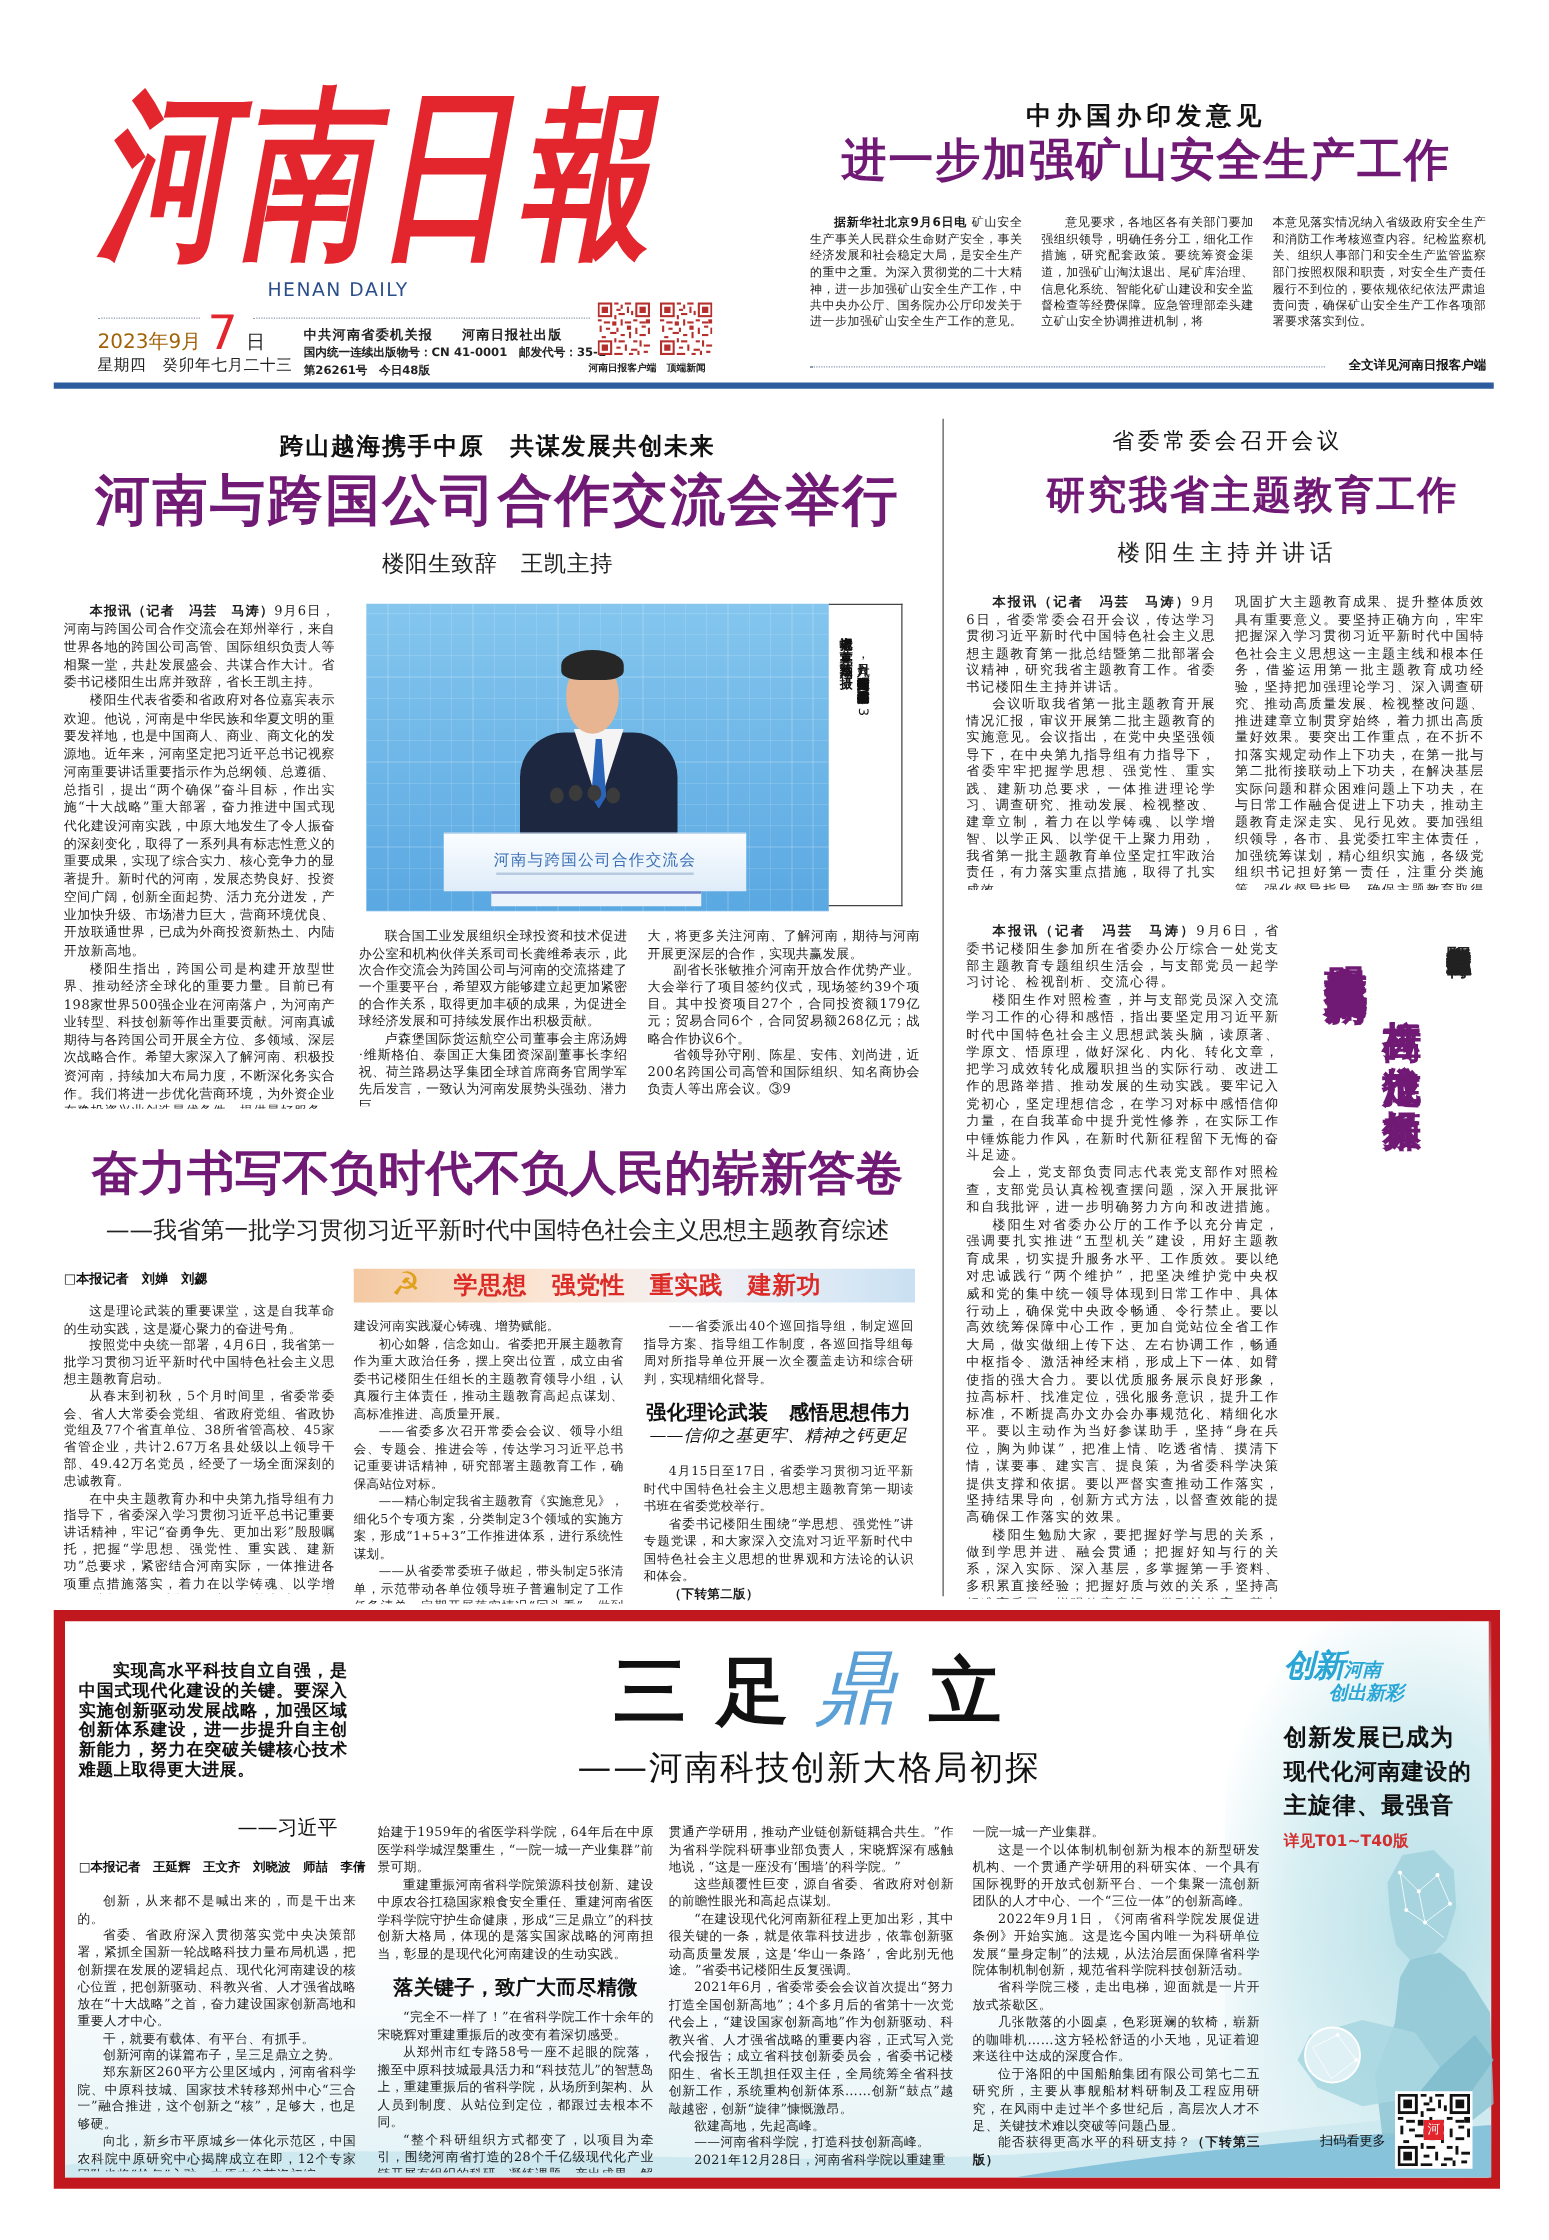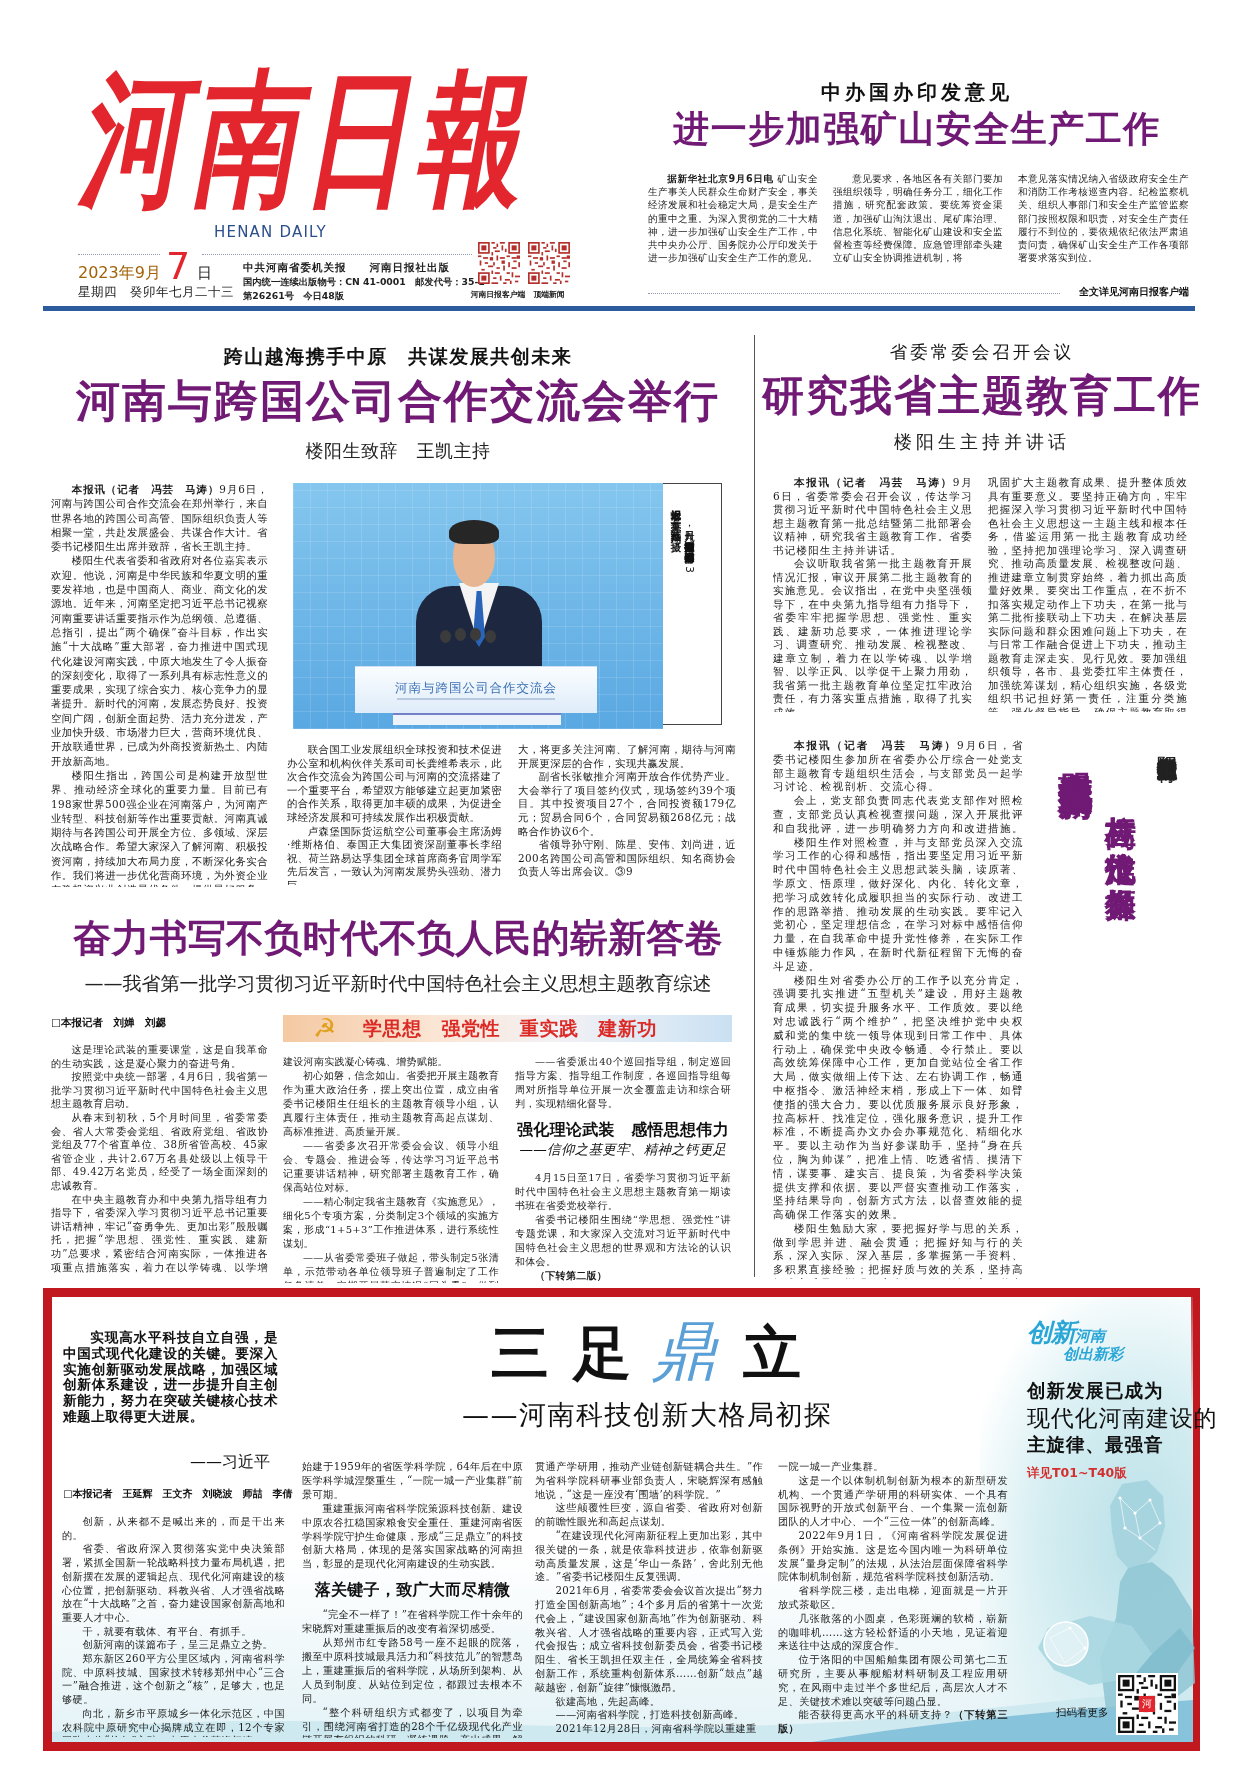--- a/index.html
+++ b/index.html
@@ -208,36 +208,36 @@
   <p>——省委派出40个巡回指导组，制定巡回指导方案、指导组工作制度，各巡回指导组每周对所指导单位开展一次全覆盖走访和综合研判，实现精细化督导。</p>
   <div class="sans center" style="margin-top:9px;font-size:16px;line-height:20px;font-weight:bold;color:#111">强化理论武装　感悟思想伟力</div>
   <div class="serif center" style="font-size:13.5px;line-height:18px;font-style:italic;color:#111;margin-bottom:13px">——信仰之基更牢、精神之钙更足</div>
   <p>4月15日至17日，省委学习贯彻习近平新时代中国特色社会主义思想主题教育第一期读书班在省委党校举行。</p>
   <p>省委书记楼阳生围绕“学思想、强党性”讲专题党课，和大家深入交流对习近平新时代中国特色社会主义思想的世界观和方法论的认识和体会。</p>
   <p class="turn">（下转第二版）</p>
  </div>
 
  <div class="abs" style="left:754px;top:335px;width:1px;height:942px;background:#555"></div>
  <div class="abs sans center" style="left:762px;top:340px;width:440px;font-size:17.5px;letter-spacing:3px">省委常委会召开会议</div>
- <div class="abs hl center" style="left:762px;top:373px;width:440px;font-size:42px;line-height:46px;letter-spacing:2px">研究我省主题教育工作</div>
+ <div class="abs hl center" style="left:782px;top:373px;width:440px;font-size:31px;line-height:46px;letter-spacing:2px">研究我省主题教育工作</div>
  <div class="abs sans center" style="left:762px;top:430px;width:440px;font-size:18px;letter-spacing:4px;color:#222">楼阳生主持并讲话</div>
 
  <div class="body" style="left:773px;top:476px;width:200px;height:236px;font-size:10.5px;letter-spacing:1.25px;line-height:13.5px">
   <p><span class="lead">本报讯（记者　冯芸　马涛）</span><span>9月6日，省委常委会召开会议，传达学习贯彻习近平新时代中国特色社会主义思想主题教育第一批总结暨第二批部署会议精神，研究我省主题教育工作。省委书记楼阳生主持并讲话。</span></p>
   <p>会议听取我省第一批主题教育开展情况汇报，审议开展第二批主题教育的实施意见。会议指出，在党中央坚强领导下，在中央第九指导组有力指导下，省委牢牢把握学思想、强党性、重实践、建新功总要求，一体推进理论学习、调查研究、推动发展、检视整改、建章立制，着力在以学铸魂、以学增智、以学正风、以学促干上聚力用劲，我省第一批主题教育单位坚定扛牢政治责任，有力落实重点措施，取得了扎实成效。</p>
 
  </div>
  <div class="body" style="left:988px;top:476px;width:200px;height:236px;font-size:10.5px;letter-spacing:1.25px;line-height:13.5px">
   <p class="cont">巩固扩大主题教育成果、提升整体质效具有重要意义。要坚持正确方向，牢牢把握深入学习贯彻习近平新时代中国特色社会主义思想这一主题主线和根本任务，借鉴运用第一批主题教育成功经验，坚持把加强理论学习、深入调查研究、推动高质量发展、检视整改问题、推进建章立制贯穿始终，着力抓出高质量好效果。要突出工作重点，在不折不扣落实规定动作上下功夫，在第一批与第二批衔接联动上下功夫，在解决基层实际问题和群众困难问题上下功夫，在与日常工作融合促进上下功夫，推动主题教育走深走实、见行见效。要加强组织领导，各市、县党委扛牢主体责任，加强统筹谋划，精心组织实施，各级党组织书记担好第一责任，注重分类施策，强化督导指导，确保主题教育取得扎扎实实的成效。③6</p>
  </div>
 
  <div class="body" style="left:773px;top:739px;width:251px;height:540px;font-size:10.5px;letter-spacing:1.45px;line-height:13.8px">
   <p><span class="lead">本报讯（记者　冯芸　马涛）</span><span>9月6日，省委书记楼阳生参加所在省委办公厅综合一处党支部主题教育专题组织生活会，与支部党员一起学习讨论、检视剖析、交流心得。</span></p>
+  <p>楼阳生作对照检查，并与支部党员深入交流学习工作的心得和感悟，指出要坚定用习近平新时代中国特色社会主义思想武装头脑，读原著、学原文、悟原理，做好深化、内化、转化文章，把学习成效转化成履职担当的实际行动、改进工作的思路举措、推动发展的生动实践。要牢记入党初心，坚定理想信念，在学习对标中感悟信仰力量，在自我革命中提升党性修养，在实际工作中锤炼能力作风，在新时代新征程留下无悔的奋斗足迹。</p>
   <p>会上，党支部负责同志代表党支部作对照检查，支部党员认真检视查摆问题，深入开展批评和自我批评，进一步明确努力方向和改进措施。</p>
-  <p>楼阳生作对照检查，并与支部党员深入交流学习工作的心得和感悟，指出要坚定用习近平新时代中国特色社会主义思想武装头脑，读原著、学原文、悟原理，做好深化、内化、转化文章，把学习成效转化成履职担当的实际行动、改进工作的思路举措、推动发展的生动实践。要牢记入党初心，坚定理想信念，在学习对标中感悟信仰力量，在自我革命中提升党性修养，在实际工作中锤炼能力作风，在新时代新征程留下无悔的奋斗足迹。</p>
   <p>楼阳生对省委办公厅的工作予以充分肯定，强调要扎实推进“五型机关”建设，用好主题教育成果，切实提升服务水平、工作质效。要以绝对忠诚践行“两个维护”，把坚决维护党中央权威和党的集中统一领导体现到日常工作中、具体行动上，确保党中央政令畅通、令行禁止。要以高效统筹保障中心工作，更加自觉站位全省工作大局，做实做细上传下达、左右协调工作，畅通中枢指令、激活神经末梢，形成上下一体、如臂使指的强大合力。要以优质服务展示良好形象，拉高标杆、找准定位，强化服务意识，提升工作标准，不断提高办文办会办事规范化、精细化水平。要以主动作为当好参谋助手，坚持“身在兵位，胸为帅谋”，把准上情、吃透省情、摸清下情，谋要事、建实言、提良策，为省委科学决策提供支撑和依据。要以严督实查推动工作落实，坚持结果导向，创新方式方法，以督查效能的提高确保工作落实的效果。</p>
   <p>楼阳生勉励大家，要把握好学与思的关系，做到学思并进、融会贯通；把握好知与行的关系，深入实际、深入基层，多掌握第一手资料、多积累直接经验；把握好质与效的关系，坚持高标准高质量，增强效率意识，做到站位高、落点实、指导性强；把握好苦与乐的关系，精其术、竭其力、乐其业，不断提升能力本领，为推进中国式现代化建设河南实践贡献智慧力量。</p>
 
  </div>
  <div class="vert sans" style="left:1155px;top:740px;font-size:21px;line-height:24px;letter-spacing:.2px;color:#222">楼阳生参加所在党支部主题教育专题组织生活会</div>
  <div class="vert hl" style="left:1103px;top:792px;font-size:31px;line-height:36px">拉高标杆 找准定位 提升本领</div>
  <div class="vert hl" style="left:1057px;top:746px;font-size:34px;line-height:37px;letter-spacing:.8px">在服务现代化河南建设中展现新作为</div>
 
  <div id="frame"></div>
  <div id="panel-bg"></div>
@@ -314,21 +314,21 @@
   <p>几张散落的小圆桌，色彩斑斓的软椅，崭新的咖啡机……这方轻松舒适的小天地，见证着迎来送往中达成的深度合作。</p>
   <p>位于洛阳的中国船舶集团有限公司第七二五研究所，主要从事舰船材料研制及工程应用研究，在风雨中走过半个多世纪后，高层次人才不足、关键技术难以突破等问题凸显。</p>
   <p><span>能否获得更高水平的科研支持？</span><span class="turn">（下转第三版）</span></p>
  </div>
 
  <div class="abs sans nowrap" style="left:1027px;top:1316px;color:#2aa6d6;font-style:italic;font-weight:bold">
   <span style="font-size:25px;letter-spacing:-1px">创新</span><span style="font-size:15px">河南</span>
  </div>
  <div class="abs sans nowrap" style="left:1063px;top:1345px;font-size:15px;font-style:italic;font-weight:bold;color:#2aa6d6">创出新彩</div>
  <div class="abs sans nowrap" style="left:1027px;top:1379px;font-size:18.5px;line-height:24px;font-weight:bold;letter-spacing:1px;color:#111">创新发展已成为</div>
- <div class="abs sans nowrap" style="left:1027px;top:1406px;font-size:23px;line-height:24px;font-weight:normal;letter-spacing:.8px;color:#111">现代化河南建设的</div>
+ <div class="abs sans nowrap" style="left:1027px;top:1406px;font-size:18px;line-height:24px;font-weight:bold;letter-spacing:.8px;color:#111">现代化河南建设的</div>
  <div class="abs sans nowrap" style="left:1027px;top:1433px;font-size:18.5px;line-height:24px;font-weight:bold;letter-spacing:1px;color:#111">主旋律、最强音</div>
  <div class="abs sans nowrap" style="left:1027px;top:1465px;font-size:12.5px;font-weight:bold;color:#d32f2f">详见T01~T40版</div>
 
  <div class="qr" style="left:1116px;top:1673px;width:62px;height:62px;color:#111;background:#fff;padding:2px">
       <svg>
         <use href="#qr"></use>
       </svg>
   <div class="sans" style="position:absolute;left:23px;top:23px;width:16px;height:16px;background:#e3262d;color:#fff;font-size:10px;line-height:16px;text-align:center">河</div>
  </div>
  <div class="abs sans nowrap" style="left:1056px;top:1706px;font-size:10.5px;font-weight:normal;color:#111">扫码看更多</div>

